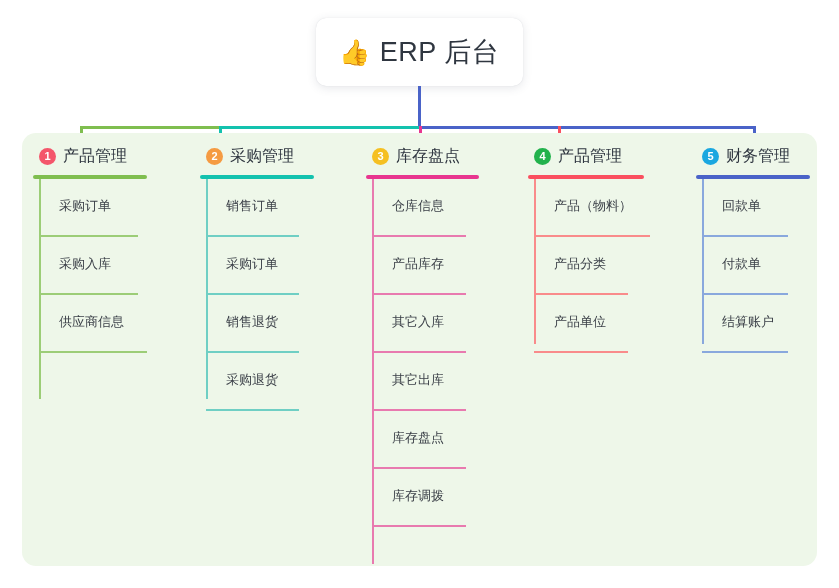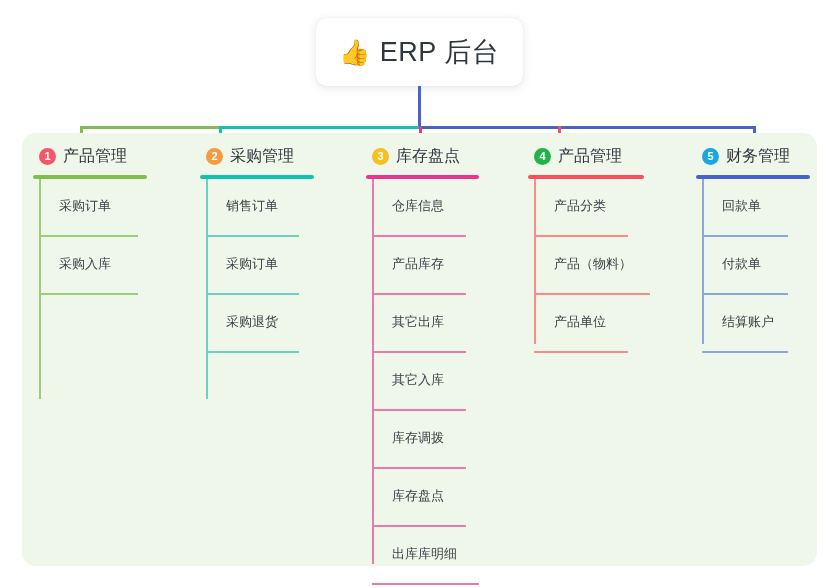--- a/index.html
+++ b/index.html
@@ -171,40 +171,48 @@
     <div class="leaves">
       <div class="spine" style="background:#9ccd77; height:220px;"></div>
       <div class="leaf">
         <span class="leaf-text">采购订单</span>
         <div class="leaf-rule" style="width:99px; background:#9ccd77;"></div>
       </div>
       <div class="leaf">
         <span class="leaf-text">采购入库</span>
         <div class="leaf-rule" style="width:99px; background:#9ccd77;"></div>
       </div>
+      <div class="leaf">
+        <span class="leaf-text">供应商信息</span>
+        <div class="leaf-rule" style="width:108px; background:#9ccd77;"></div>
+      </div>
     </div>
   </div>
 
   <div class="branch" style="left:200px; width:160px;">
     <div class="branch-head">
       <span class="badge" style="background:#f59b42;">2</span>
       <span class="branch-label">采购管理</span>
     </div>
     <div class="head-rule" style="width:114px; background:#13c2ae;"></div>
     <div class="leaves">
       <div class="spine" style="background:#6fcfc4; height:220px;"></div>
       <div class="leaf">
         <span class="leaf-text">销售订单</span>
         <div class="leaf-rule" style="width:93px; background:#6fcfc4;"></div>
       </div>
       <div class="leaf">
         <span class="leaf-text">采购订单</span>
         <div class="leaf-rule" style="width:93px; background:#6fcfc4;"></div>
       </div>
       <div class="leaf">
+        <span class="leaf-text">销售退货</span>
+        <div class="leaf-rule" style="width:93px; background:#6fcfc4;"></div>
+      </div>
+      <div class="leaf">
         <span class="leaf-text">采购退货</span>
         <div class="leaf-rule" style="width:93px; background:#6fcfc4;"></div>
       </div>
     </div>
   </div>
 
   <div class="branch" style="left:366px; width:170px;">
     <div class="branch-head">
       <span class="badge" style="background:#f5c022;">3</span>
       <span class="branch-label">库存盘点</span>
@@ -214,59 +222,55 @@
       <div class="spine" style="background:#e87aaf; height:385px;"></div>
       <div class="leaf">
         <span class="leaf-text">仓库信息</span>
         <div class="leaf-rule" style="width:94px; background:#e87aaf;"></div>
       </div>
       <div class="leaf">
         <span class="leaf-text">产品库存</span>
         <div class="leaf-rule" style="width:94px; background:#e87aaf;"></div>
       </div>
       <div class="leaf">
+        <span class="leaf-text">其它入库</span>
+        <div class="leaf-rule" style="width:94px; background:#e87aaf;"></div>
+      </div>
+      <div class="leaf">
         <span class="leaf-text">其它出库</span>
         <div class="leaf-rule" style="width:94px; background:#e87aaf;"></div>
       </div>
       <div class="leaf">
-        <span class="leaf-text">其它入库</span>
+        <span class="leaf-text">库存盘点</span>
         <div class="leaf-rule" style="width:94px; background:#e87aaf;"></div>
       </div>
       <div class="leaf">
         <span class="leaf-text">库存调拨</span>
         <div class="leaf-rule" style="width:94px; background:#e87aaf;"></div>
-      </div>
-      <div class="leaf">
-        <span class="leaf-text">库存盘点</span>
-        <div class="leaf-rule" style="width:94px; background:#e87aaf;"></div>
-      </div>
-      <div class="leaf">
-        <span class="leaf-text">出库库明细</span>
-        <div class="leaf-rule" style="width:107px; background:#e87aaf;"></div>
       </div>
     </div>
   </div>
 
   <div class="branch" style="left:528px; width:180px;">
     <div class="branch-head">
       <span class="badge" style="background:#22b24c;">4</span>
       <span class="branch-label">产品管理</span>
     </div>
     <div class="head-rule" style="width:116px; background:#fa4f5f;"></div>
     <div class="leaves">
       <div class="spine" style="background:#f98b8b; height:165px;"></div>
       <div class="leaf">
+        <span class="leaf-text">产品（物料）</span>
+        <div class="leaf-rule" style="width:116px; background:#f98b8b;"></div>
+      </div>
+      <div class="leaf">
         <span class="leaf-text">产品分类</span>
         <div class="leaf-rule" style="width:94px; background:#f98b8b;"></div>
       </div>
       <div class="leaf">
-        <span class="leaf-text">产品（物料）</span>
-        <div class="leaf-rule" style="width:116px; background:#f98b8b;"></div>
-      </div>
-      <div class="leaf">
         <span class="leaf-text">产品单位</span>
         <div class="leaf-rule" style="width:94px; background:#f98b8b;"></div>
       </div>
     </div>
   </div>
 
   <div class="branch" style="left:696px; width:160px;">
     <div class="branch-head">
       <span class="badge" style="background:#1aa7e0;">5</span>
       <span class="branch-label">财务管理</span>

